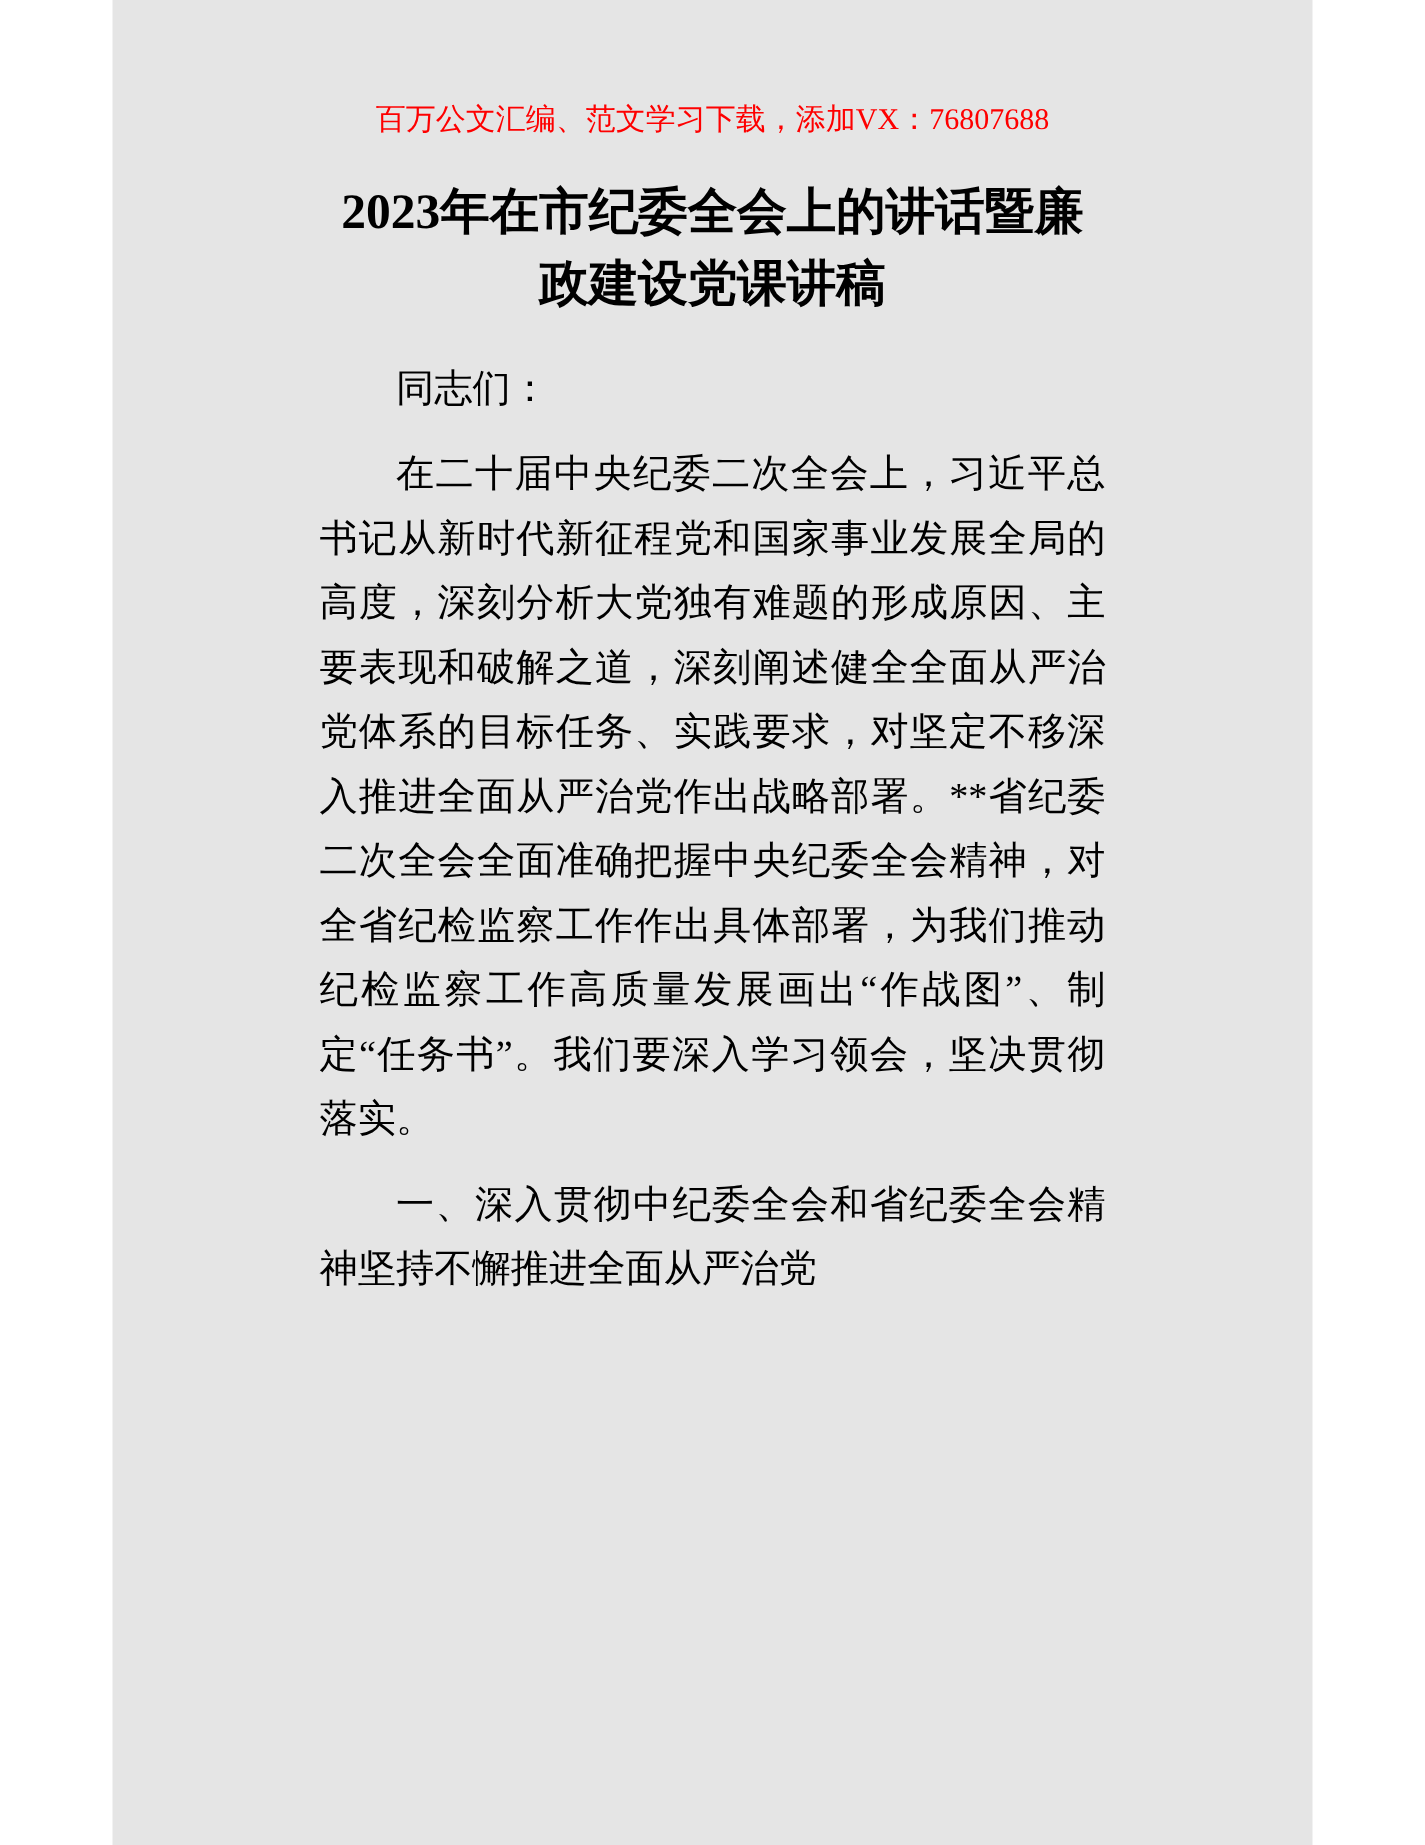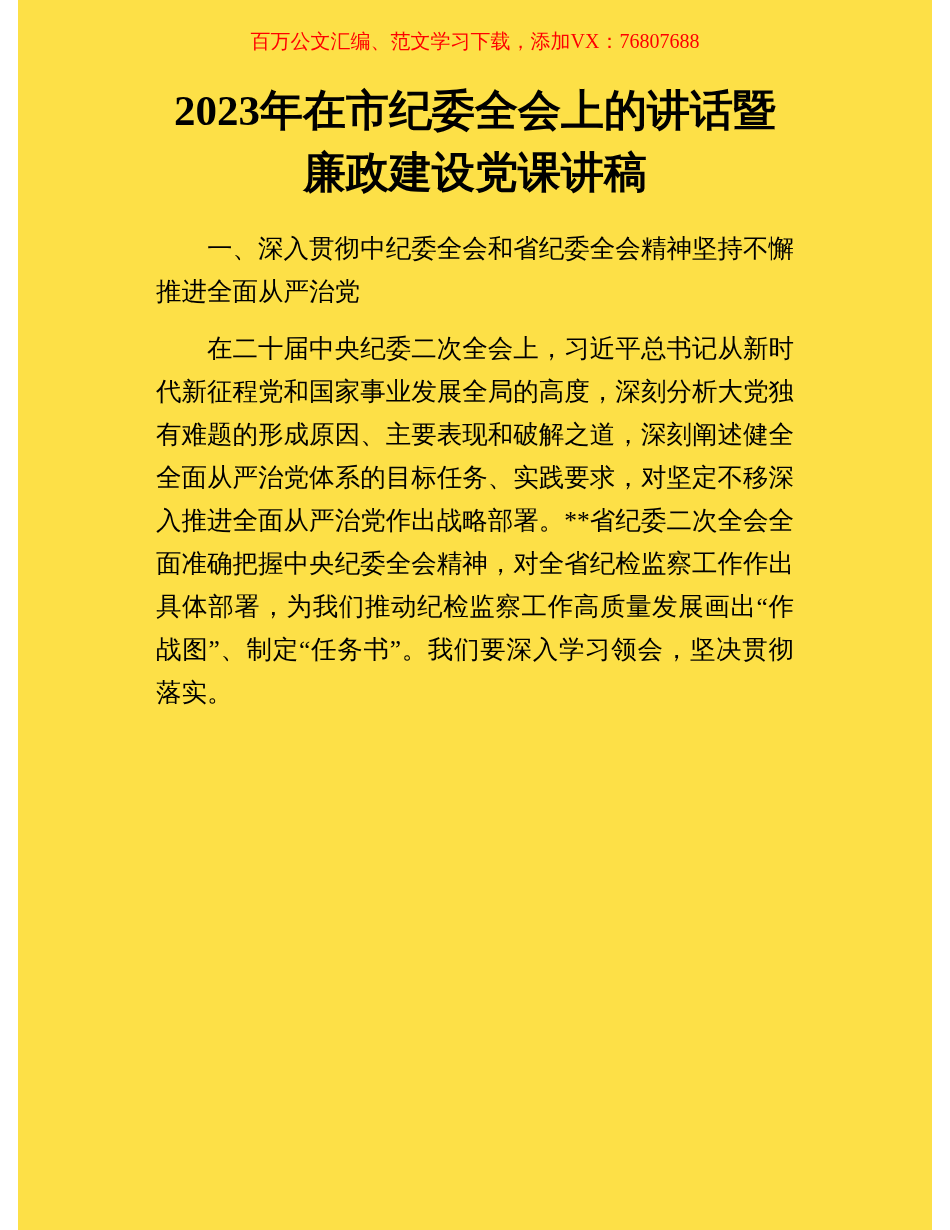--- a/index.html
+++ b/index.html
@@ -1,39 +1,39 @@
 <!DOCTYPE html>
 <html><head>
 <meta charset="utf-8">
 <style>
   html, body {
     margin: 0;
     padding: 0;
     background: #ffffff;
   }
   .page {
-    width: 914px;
+    width: 800px;
     min-height: 1230px;
     margin: 0 auto;
-    background: #fde047;
+    background: #e5e5e5;
     box-sizing: border-box;
-    padding: 28px 138px 60px 138px;
+    padding: 67px 138px 60px 138px;
     font-family: "Liberation Serif", "DejaVu Serif", serif;
     color: #000000;
   }
   .promo-header {
     text-align: center;
     font-size: 20px;
     line-height: 26px;
     font-weight: 400;
     margin: 0 0 26px 0;
     color: #fe0000;
   }
   .doc-title {
-    font-size: 43px;
+    font-size: 33px;
     font-weight: 700;
     text-align: center;
     line-height: 1.45;
     margin: 0 0 22px 0;
     color: #000000;
   }
   .doc-body p {
     font-size: 25.5px;
     line-height: 43px;
     text-align: justify;
@@ -46,17 +46,18 @@
 </head>
 <body>
 
 <div class="page">
 
   <div class="promo-header">百万公文汇编、范文学习下载，添加VX：76807688</div>
 
   <h1 class="doc-title">2023年在市纪委全会上的讲话暨廉政建设党课讲稿</h1>
 
   <div class="doc-body">
+    <p>同志们：</p>
+    <p>在二十届中央纪委二次全会上，习近平总书记从新时代新征程党和国家事业发展全局的高度，深刻分析大党独有难题的形成原因、主要表现和破解之道，深刻阐述健全全面从严治党体系的目标任务、实践要求，对坚定不移深入推进全面从严治党作出战略部署。**省纪委二次全会全面准确把握中央纪委全会精神，对全省纪检监察工作作出具体部署，为我们推动纪检监察工作高质量发展画出“作战图”、制定“任务书”。我们要深入学习领会，坚决贯彻落实。</p>
     <p>一、深入贯彻中纪委全会和省纪委全会精神坚持不懈推进全面从严治党</p>
-    <p>在二十届中央纪委二次全会上，习近平总书记从新时代新征程党和国家事业发展全局的高度，深刻分析大党独有难题的形成原因、主要表现和破解之道，深刻阐述健全全面从严治党体系的目标任务、实践要求，对坚定不移深入推进全面从严治党作出战略部署。**省纪委二次全会全面准确把握中央纪委全会精神，对全省纪检监察工作作出具体部署，为我们推动纪检监察工作高质量发展画出“作战图”、制定“任务书”。我们要深入学习领会，坚决贯彻落实。</p>
   </div>
 
 </div>
 
 </body></html>

